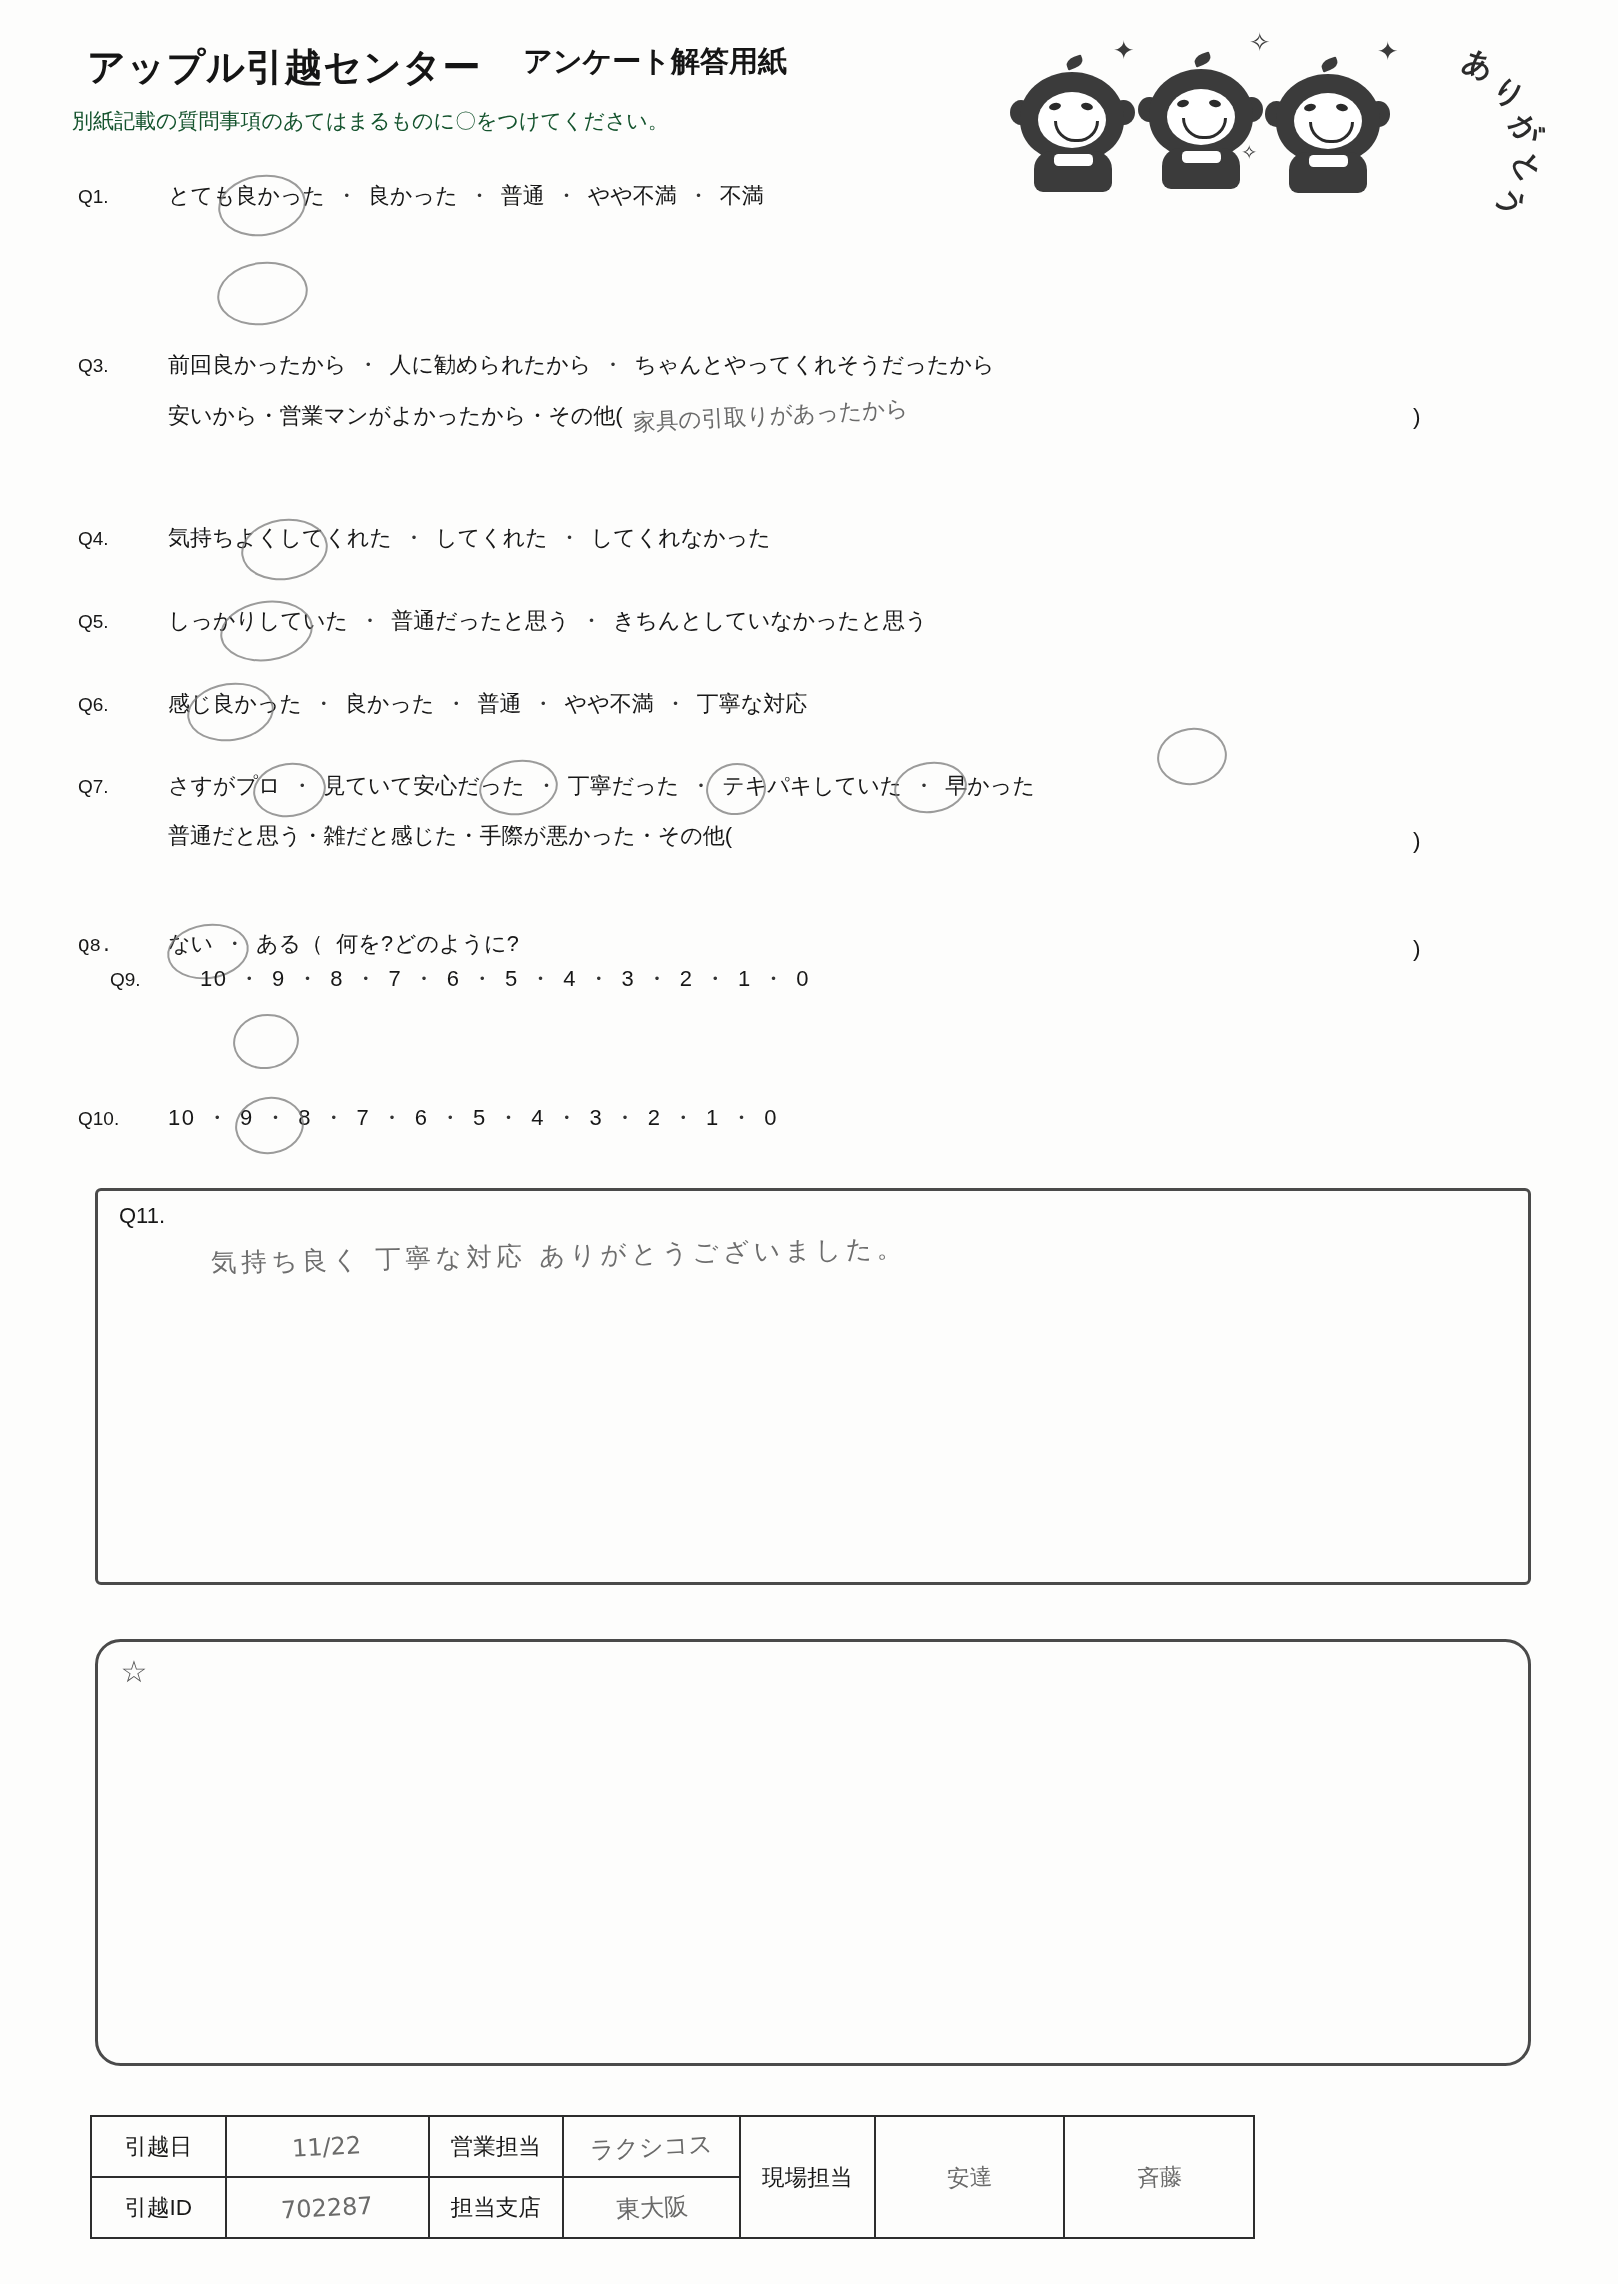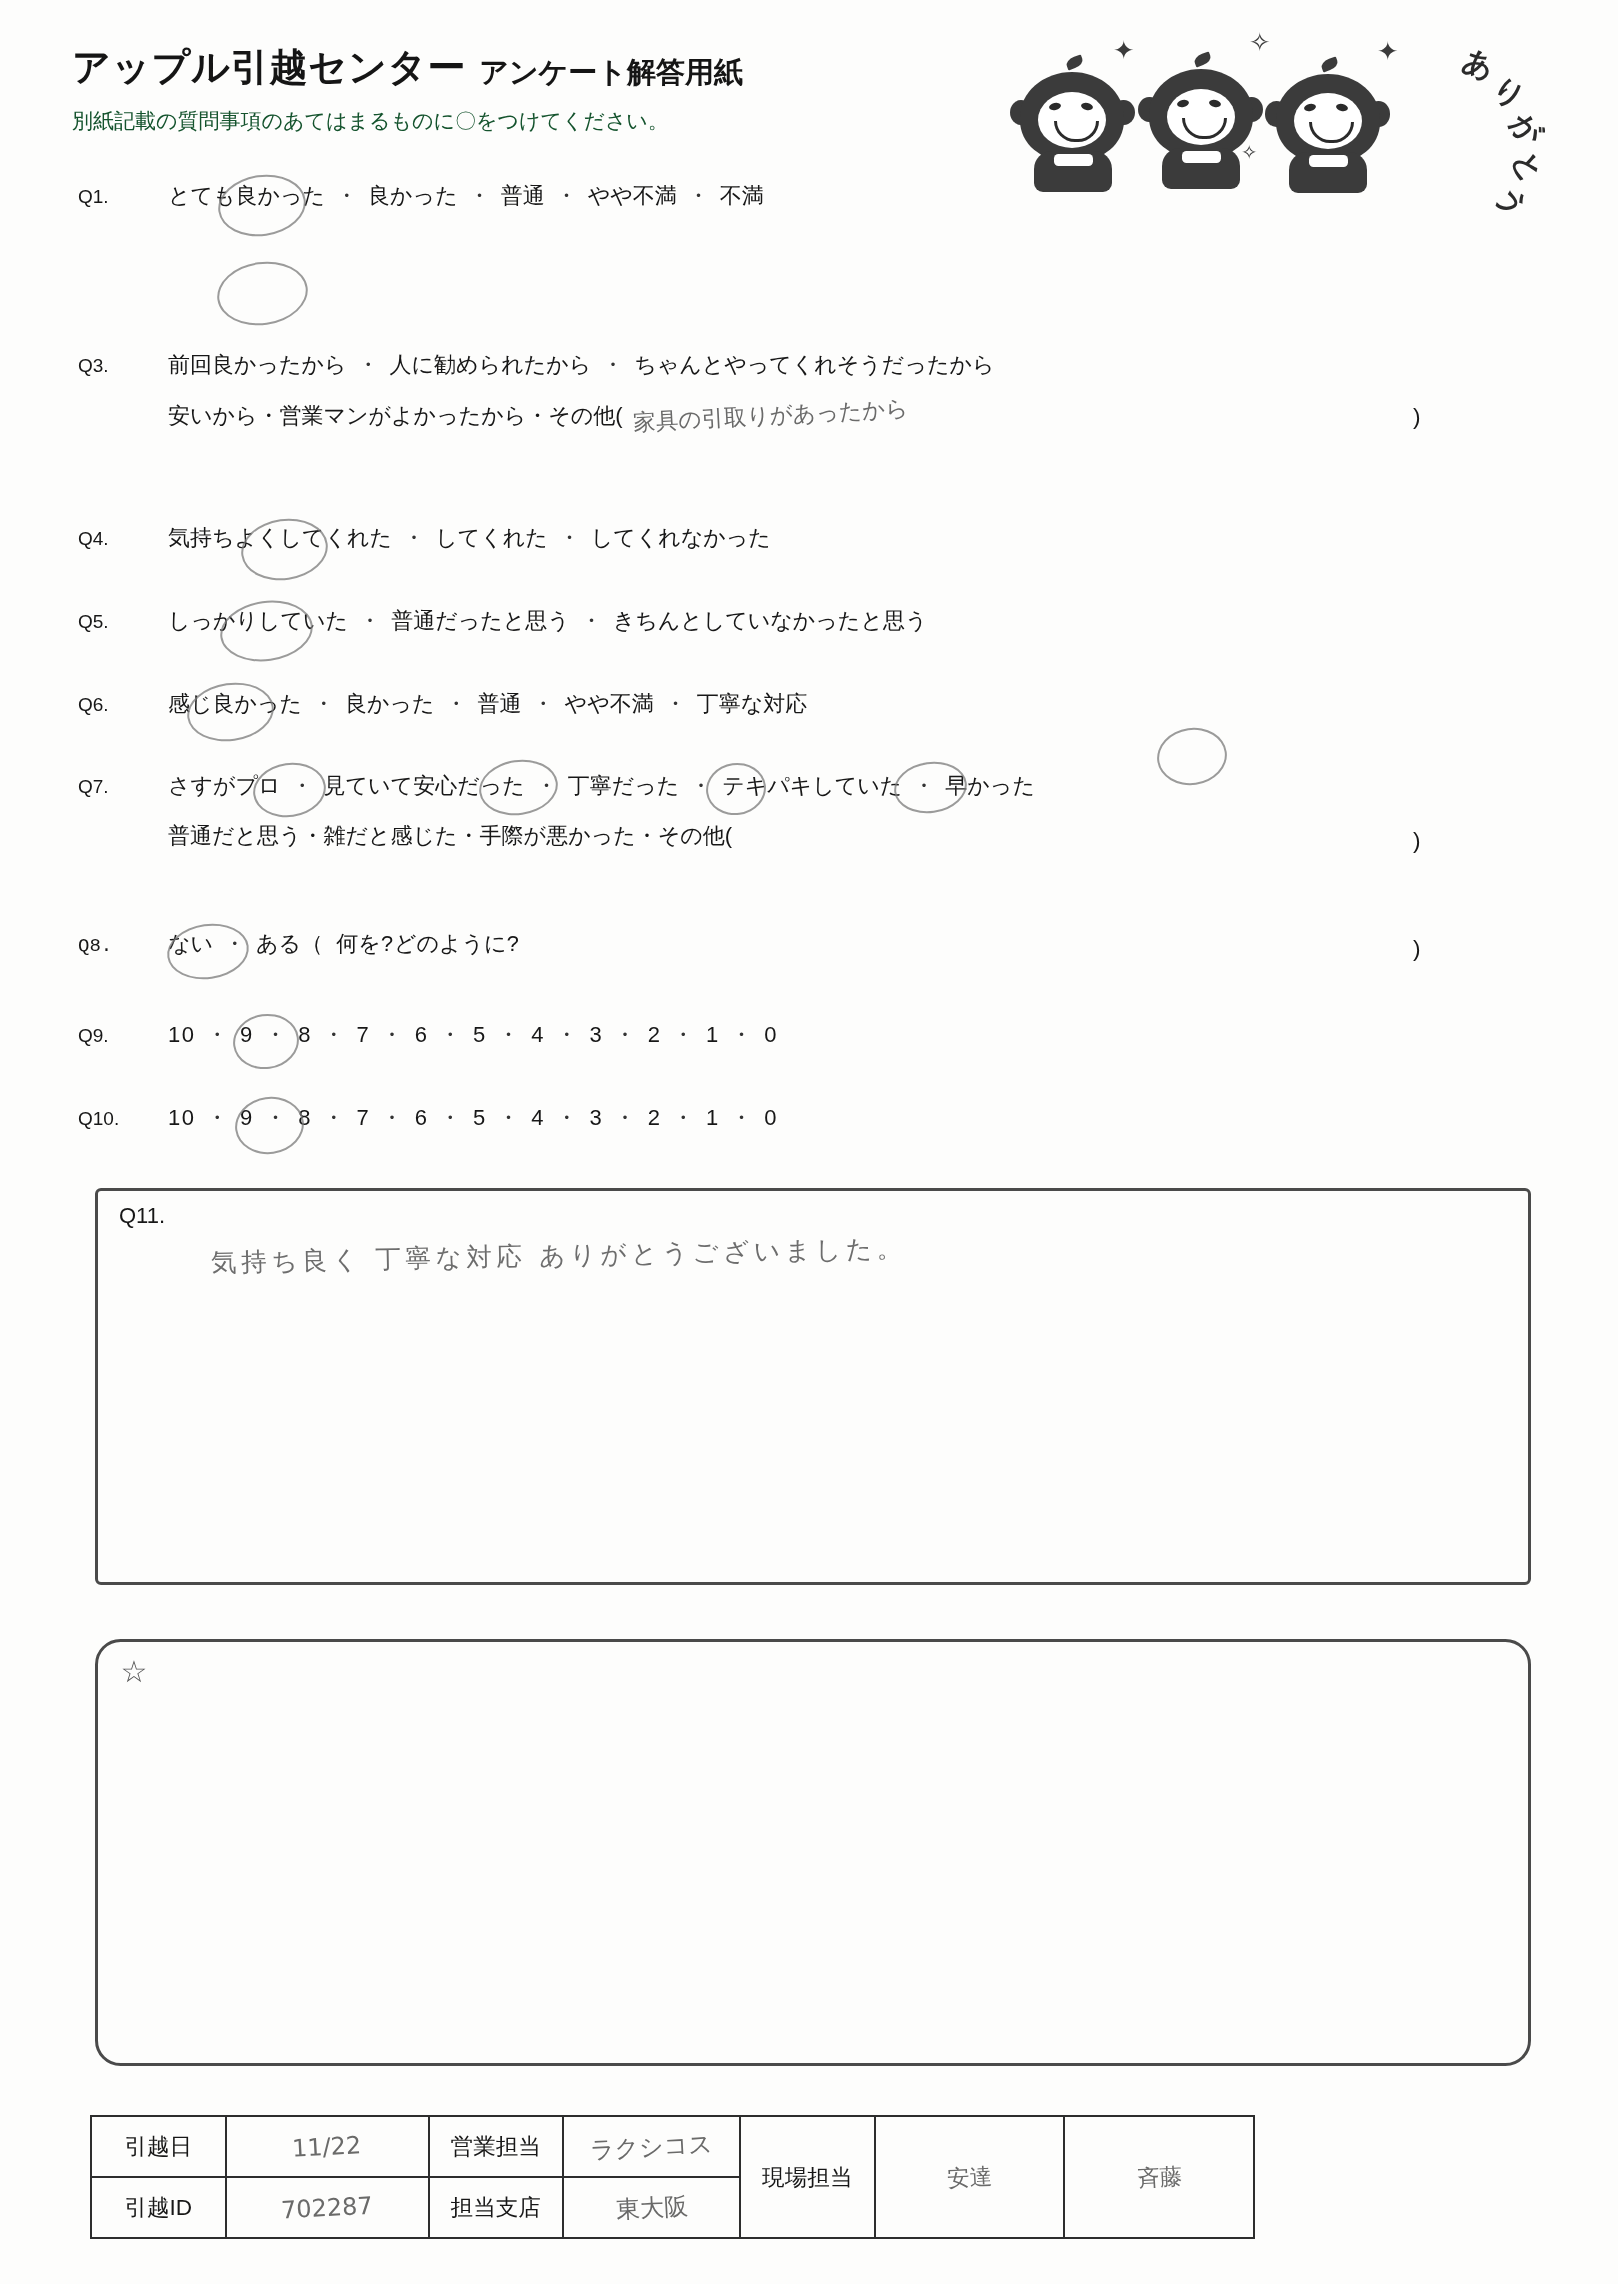--- a/index.html
+++ b/index.html
@@ -24,22 +24,23 @@
 
   
   .header {
     position: absolute;
     top: 42px;
     left: 72px;
     width: 978px;
   }
   .brand-line {
     display: flex;
-    align-items: flex-end;
-    gap: 13px;
+    align-items: flex-start;
+    gap: 42px;
+    margin-left: 15px;
   }
   .brand {
     font-size: 38px;
     font-weight: bold;
     letter-spacing: 0.8px;
     color: #151515;
   }
   .form-title {
     font-size: 29px;
     font-weight: bold;
@@ -374,21 +375,21 @@
   <div class="circle-mark" style="left:894px; top:762px; width:69px; height:47px;"></div>
   <div class="circle-mark" style="left:1157px; top:728px; width:66px; height:53px;"></div>
   <div class="paren-right" style="left:1413px; top:828px;">)</div>
 
   <div class="q" style="top:929px;font-family:Liberation Mono, monospace;">
     <span class="qid">Q8.</span><span class="opts"><span>ない</span><span class="sep">・</span><span>ある（ 何を?どのように?</span></span>
   </div>
   <div class="circle-mark" style="left:167px; top:924px; width:78px; height:51px;"></div>
   <div class="paren-right" style="left:1413px; top:936px;">)</div>
 
-  <div class="q" style="top:1020px;">
+  <div class="q" style="top:964px;margin-left:32px;">
     <span class="qid">Q9.</span><span class="opts" style="letter-spacing:1.5px;"><span>10</span><span class="sep">・</span><span>9</span><span class="sep">・</span><span>8</span><span class="sep">・</span><span>7</span><span class="sep">・</span><span>6</span><span class="sep">・</span><span>5</span><span class="sep">・</span><span>4</span><span class="sep">・</span><span>3</span><span class="sep">・</span><span>2</span><span class="sep">・</span><span>1</span><span class="sep">・</span><span>0</span></span>
   </div>
   <div class="circle-mark" style="left:233px; top:1014px; width:62px; height:51px;"></div>
 
   <div class="q" style="top:1103px;">
     <span class="qid">Q10.</span><span class="opts" style="letter-spacing:1.5px;"><span>10</span><span class="sep">・</span><span>9</span><span class="sep">・</span><span>8</span><span class="sep">・</span><span>7</span><span class="sep">・</span><span>6</span><span class="sep">・</span><span>5</span><span class="sep">・</span><span>4</span><span class="sep">・</span><span>3</span><span class="sep">・</span><span>2</span><span class="sep">・</span><span>1</span><span class="sep">・</span><span>0</span></span>
   </div>
   <div class="circle-mark" style="left:235px; top:1097px; width:65px; height:53px;"></div>
 
   <div class="box" style="left:95px; top:1188px; width:1430px; height:391px;border-radius:6px;">

